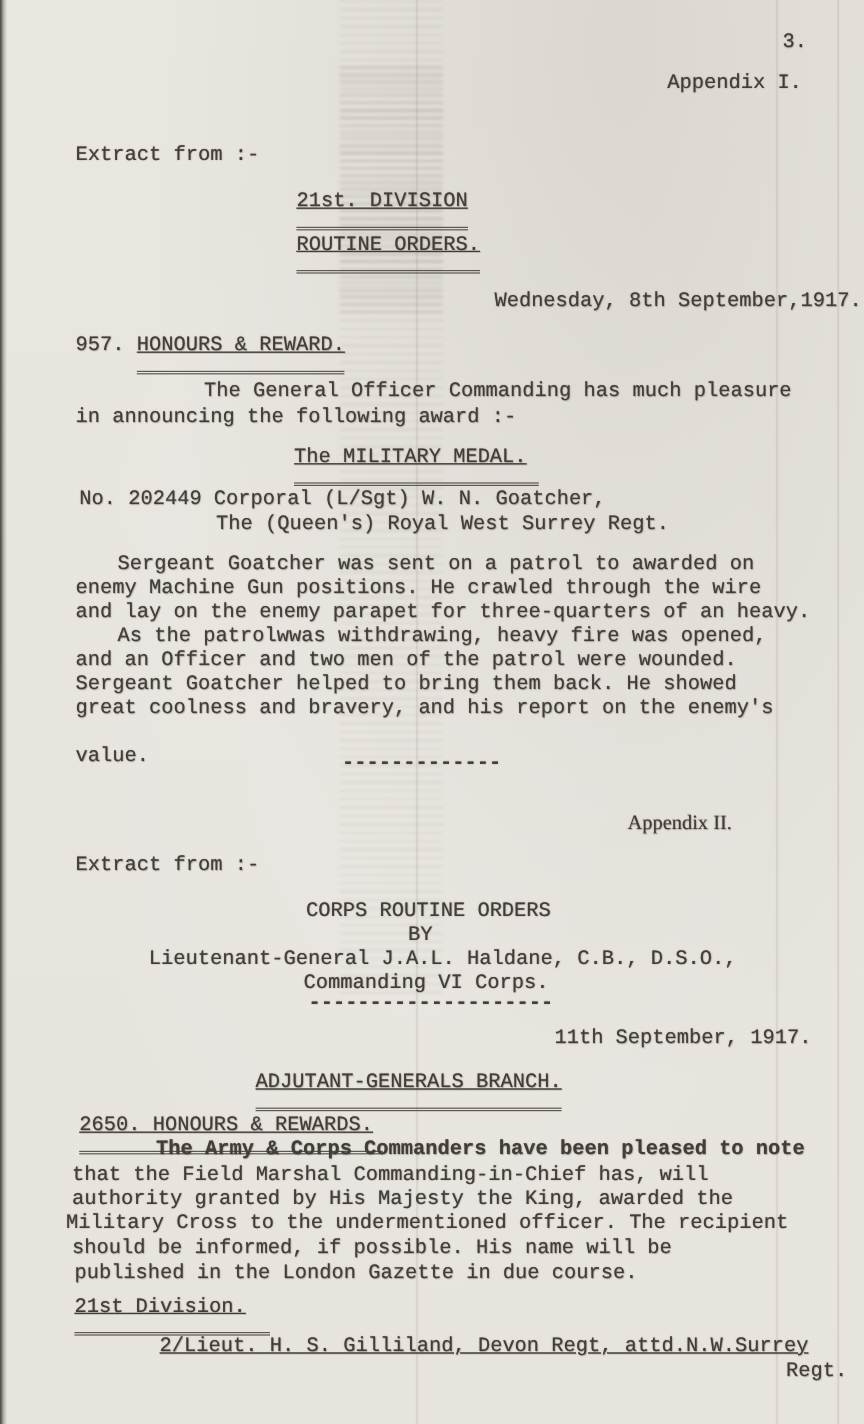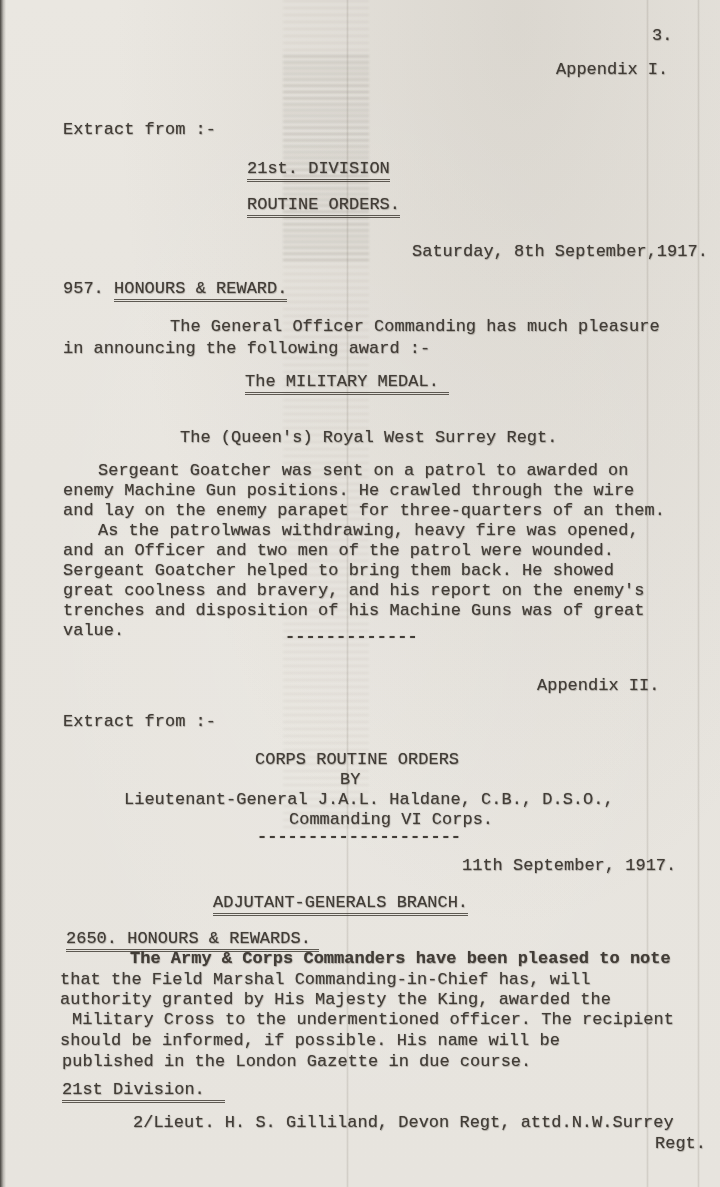--- a/index.html
+++ b/index.html
@@ -38,21 +38,22 @@
     background:linear-gradient(90deg, rgba(0,0,0,0), rgba(118,110,98,0.18), rgba(0,0,0,0));
   }
   .line{
     position:absolute;
     white-space:pre;
     line-height:20px;
     text-shadow:0 0 1px rgba(66,61,53,0.55), 0.6px 0.6px 0.8px rgba(66,61,53,0.30);
   }
   .line .u{
     border-bottom:3px double rgba(62,57,50,0.82);
-    padding-bottom:1px;
+    padding-bottom:11px;
+    text-decoration:underline;
   }
   .line.bold{
     font-weight:bold;
     text-shadow:0 0 1px rgba(66,61,53,0.7);
   }
 </style>
 </head>
 <body>
 
 <div class="page">
@@ -61,48 +62,48 @@
   <div class="crease" style="left:346px;"></div>
   <div class="crease" style="left:646px;"></div>
   <div class="crease" style="left:697px;"></div>
   <div class="edge-left"></div>
 
 <div class="line" style="left: 652px; top: 26px;"><span>3.</span></div>
     <div class="line" style="left: 556px; top: 60px;"><span>Appendix I.</span></div>
     <div class="line" style="left: 63px; top: 120px;"><span>Extract from :-</span></div>
     <div class="line" style="left: 247px; top: 159px;"><span class="u">21st. DIVISION</span></div>
     <div class="line" style="left: 247px; top: 195px;"><span class="u">ROUTINE ORDERS.</span></div>
-    <div class="line" style="left: 412px; top: 242px;"><span>Saturday, 8th September,1917.</span></div>
+    <div class="line" style="left: 412px; top: 242px;"><span>Wednesday, 8th September,1917.</span></div>
     <div class="line" style="left: 63px; top: 279px;"><span>957. </span><span class="u">HONOURS &amp; REWARD.</span></div>
     <div class="line" style="left: 170px; top: 317px;"><span>The General Officer Commanding has much pleasure</span></div>
     <div class="line" style="left: 63px; top: 339px;"><span>in announcing the following award :-</span></div>
     <div class="line" style="left: 245px; top: 372px;"><span class="u" style="padding-right: 10px;">The MILITARY MEDAL.</span></div>
+    <div class="line" style="left: 66px; top: 407px;"><span>No. 202449 Corporal (L/Sgt) W. N. Goatcher,</span></div>
     <div class="line" style="left: 180px; top: 428px;"><span>The (Queen's) Royal West Surrey Regt.</span></div>
     <div class="line" style="left: 98px; top: 461px;"><span>Sergeant Goatcher was sent on a patrol to awarded on</span></div>
     <div class="line" style="left: 63px; top: 481px;"><span>enemy Machine Gun positions. He crawled through the wire</span></div>
-    <div class="line" style="left: 63px; top: 501px;"><span>and lay on the enemy parapet for three-quarters of an them.</span></div>
+    <div class="line" style="left: 63px; top: 501px;"><span>and lay on the enemy parapet for three-quarters of an heavy.</span></div>
     <div class="line" style="left: 98px; top: 521px;"><span>As the patrolwwas withdrawing, heavy fire was opened,</span></div>
     <div class="line" style="left: 63px; top: 541px;"><span>and an Officer and two men of the patrol were wounded.</span></div>
     <div class="line" style="left: 63px; top: 581px;"><span>great coolness and bravery, and his report on the enemy's</span></div>
     <div class="line" style="left: 63px; top: 561px;"><span>Sergeant Goatcher helped to bring them back. He showed</span></div>
-    <div class="line" style="left: 63px; top: 601px;"><span>trenches and disposition of his Machine Guns was of great</span></div>
     <div class="line" style="left: 63px; top: 621px;"><span>value.</span></div>
     <div class="line bold" style="left: 285px; top: 627px;"><span>-------------</span></div>
-    <div class="line" style="left: 537px; top: 676px;"><span>Appendix II.</span></div>
+    <div class="line" style="left: 523px; top: 676px; font-family: Liberation Serif, serif;"><span>Appendix II.</span></div>
     <div class="line" style="left: 63px; top: 712px;"><span>Extract from :-</span></div>
     <div class="line" style="left: 255px; top: 750px;"><span>CORPS ROUTINE ORDERS</span></div>
     <div class="line" style="left: 340px; top: 770px;"><span>BY</span></div>
     <div class="line" style="left: 124px; top: 790px;"><span>Lieutenant-General J.A.L. Haldane, C.B., D.S.O.,</span></div>
-    <div class="line" style="left: 253px; top: 810px; margin-left: 36px;"><span>Commanding VI Corps.</span></div>
+    <div class="line" style="left: 253px; top: 810px;"><span>Commanding VI Corps.</span></div>
     <div class="line bold" style="left: 257px; top: 827px;"><span>--------------------</span></div>
     <div class="line" style="left: 462px; top: 856px;"><span>11th September, 1917.</span></div>
     <div class="line" style="left: 213px; top: 893px;"><span class="u">ADJUTANT-GENERALS BRANCH.</span></div>
     <div class="line" style="left: 66px; top: 929px;"><span class="u" style="padding-right: 8px;">2650. HONOURS &amp; REWARDS.</span></div>
     <div class="line" style="left: 130px; top: 949px; font-weight: bold;"><span>The Army &amp; Corps Commanders have been pleased to note</span></div>
     <div class="line" style="left: 60px; top: 970px;"><span>that the Field Marshal Commanding-in-Chief has, will</span></div>
     <div class="line" style="left: 60px; top: 990px;"><span>authority granted by His Majesty the King, awarded the</span></div>
-    <div class="line" style="left: 72px; top: 1010px;"><span>Military Cross to the undermentioned officer. The recipient</span></div>
+    <div class="line" style="left: 55px; top: 1010px;"><span>Military Cross to the undermentioned officer. The recipient</span></div>
     <div class="line" style="left: 62px; top: 1052px;"><span>published in the London Gazette in due course.</span></div>
     <div class="line" style="left: 60px; top: 1031px;"><span>should be informed, if possible. His name will be</span></div>
     <div class="line" style="left: 62px; top: 1080px;"><span class="u" style="padding-right: 20px;">21st Division.</span></div>
-    <div class="line" style="left: 133px; top: 1113px;"><span>2/Lieut. H. S. Gilliland, Devon Regt, attd.N.W.Surrey</span></div>
+    <div class="line" style="left: 133px; top: 1113px; text-decoration: underline;"><span>2/Lieut. H. S. Gilliland, Devon Regt, attd.N.W.Surrey</span></div>
     <div class="line" style="left: 655px; top: 1134px;"><span>Regt.</span></div>
   </div>
 
 </body></html>

